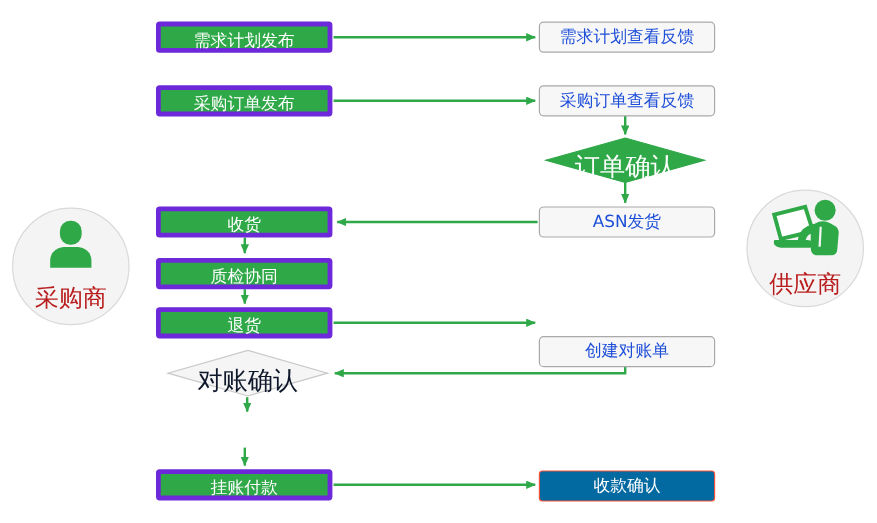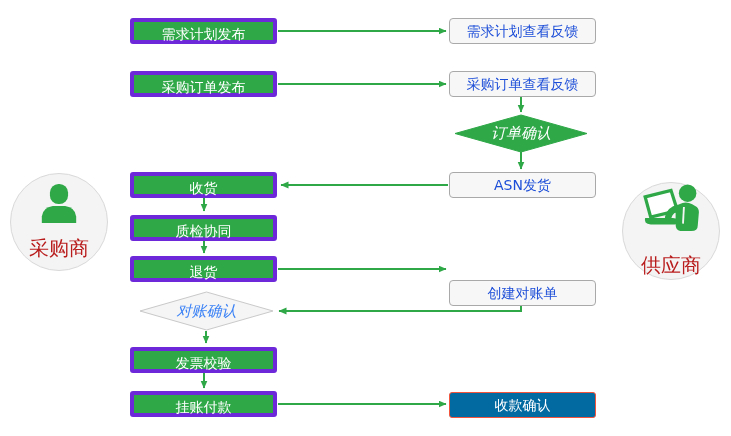--- a/index.html
+++ b/index.html
@@ -24,28 +24,27 @@
   .node.plain {
     background:#f7f7f7; color:#1d4ed8;
     border:1px solid #a9a9a9; border-radius:4px;
   }
   .node.red {
     background:#0369a1; color:#ffffff; border-radius:3px;
     border:1px solid #f4543c;
   }
 
   .diamond {
-    position:absolute; display:flex; align-items:center; justify-content:center;
-    font-size:15px;
-    font-style:italic;
+    position:absolute; display:flex; align-items:flex-end; justify-content:center;
+    font-size:21px;
   }
   .diamond svg.shape { position:absolute; left:0; top:0; width:100%; height:100%; }
   .diamond .lbl { position:relative; z-index:1; white-space:nowrap; }
   .diamond.green-d .lbl { color:#ffffff; }
-  .diamond.gray-d  .lbl { color:#3b82f6; }
+  .diamond.gray-d  .lbl { color:#0f172a; }
   .diamond.green-d polygon { fill:#2fa848; stroke:#2fa848; stroke-width:1; }
   .diamond.gray-d  polygon { fill:#f5f5f5; stroke:#c9c9c9; stroke-width:1; }
 
   .actor {
     position:absolute; width:98px; height:98px; border-radius:50%;
     background:#f4f4f4; border:1px solid #d9d9d9;
     display:flex; flex-direction:column; align-items:center; justify-content:center;
   }
   .actor .icon { line-height:0; }
   .actor .label { font-size:20px; color:#b91c1c; margin-top:10px; }
@@ -80,40 +79,39 @@
   <div class="actor" style="left:10px; top:173px;">
     <span class="icon">
       <svg width="46" height="42" viewBox="0 0 48 44">
         <rect x="14.5" y="1" width="19" height="21" rx="9" fill="#2fa848"></rect>
         <path d="M6,42 L6,35 Q7,25.5 17.5,24 L30.5,24 Q41,25.5 42,35 L42,42 Z" fill="#2fa848"></path>
       </svg>
     </span>
     <span class="label">采购商</span>
   </div>
 
-  <div class="actor" style="left:622px; top:182px;justify-content:space-between;">
+  <div class="actor" style="left:622px; top:158px;">
     <span class="icon">
       <svg width="60" height="48" viewBox="0 0 64 52">
         <polygon points="4,15 32,8 39,30 10,37" fill="#ffffff" stroke="#2fa848" stroke-width="3.5"></polygon>
         <path d="M4,38 Q2,44 10,45 L36,45 Q42,44 40,39 L34,38 Z" fill="#2fa848"></path>
         <circle cx="50" cy="11" r="9.5" fill="#2fa848"></circle>
         <path d="M41,23 Q48,19 55,23 L60,26 Q63,29 62,34 L61,46 Q61,52 54,52 L42,52 Q37,51 37,45 L37,28 Q38,24 41,23 Z" fill="#2fa848"></path>
         <path d="M40,27 Q31,29 29,37" stroke="#2fa848" stroke-width="7" stroke-linecap="round" fill="none"></path>
         <path d="M46,26 L45,44" stroke="#f4f4f4" stroke-width="2" fill="none"></path>
       </svg>
     </span>
     <span class="label">供应商</span>
   </div>
 
   <div class="node green" style="left:130px; top:18px;">需求计划发布</div>
   <div class="node green" style="left:130px; top:71px;">采购订单发布</div>
   <div class="node green" style="left:130px; top:172px;">收货</div>
   <div class="node green" style="left:130px; top:256px;">退货</div>
   <div class="node green" style="left:130px; top:215px;">质检协同</div>
-  <div class="node green" style="left:130px; top:347px;">发票校验</div>
   <div class="node green" style="left:130px; top:391px;">挂账付款</div>
 
   <div class="node plain" style="left:449px; top:18px;">需求计划查看反馈</div>
   <div class="node plain" style="left:449px; top:71px;">采购订单查看反馈</div>
   <div class="node plain" style="left:449px; top:172px;">ASN发货</div>
   <div class="node plain" style="left:449px; top:256px;margin-top:24px;">创建对账单</div>
   <div class="node red" style="left:449px; top:392px;">收款确认</div>
 
   <div class="diamond green-d" style="left:453px; top:114px; width:136px; height:39px;">
     <svg class="shape" viewBox="0 0 136 39" preserveAspectRatio="none">

